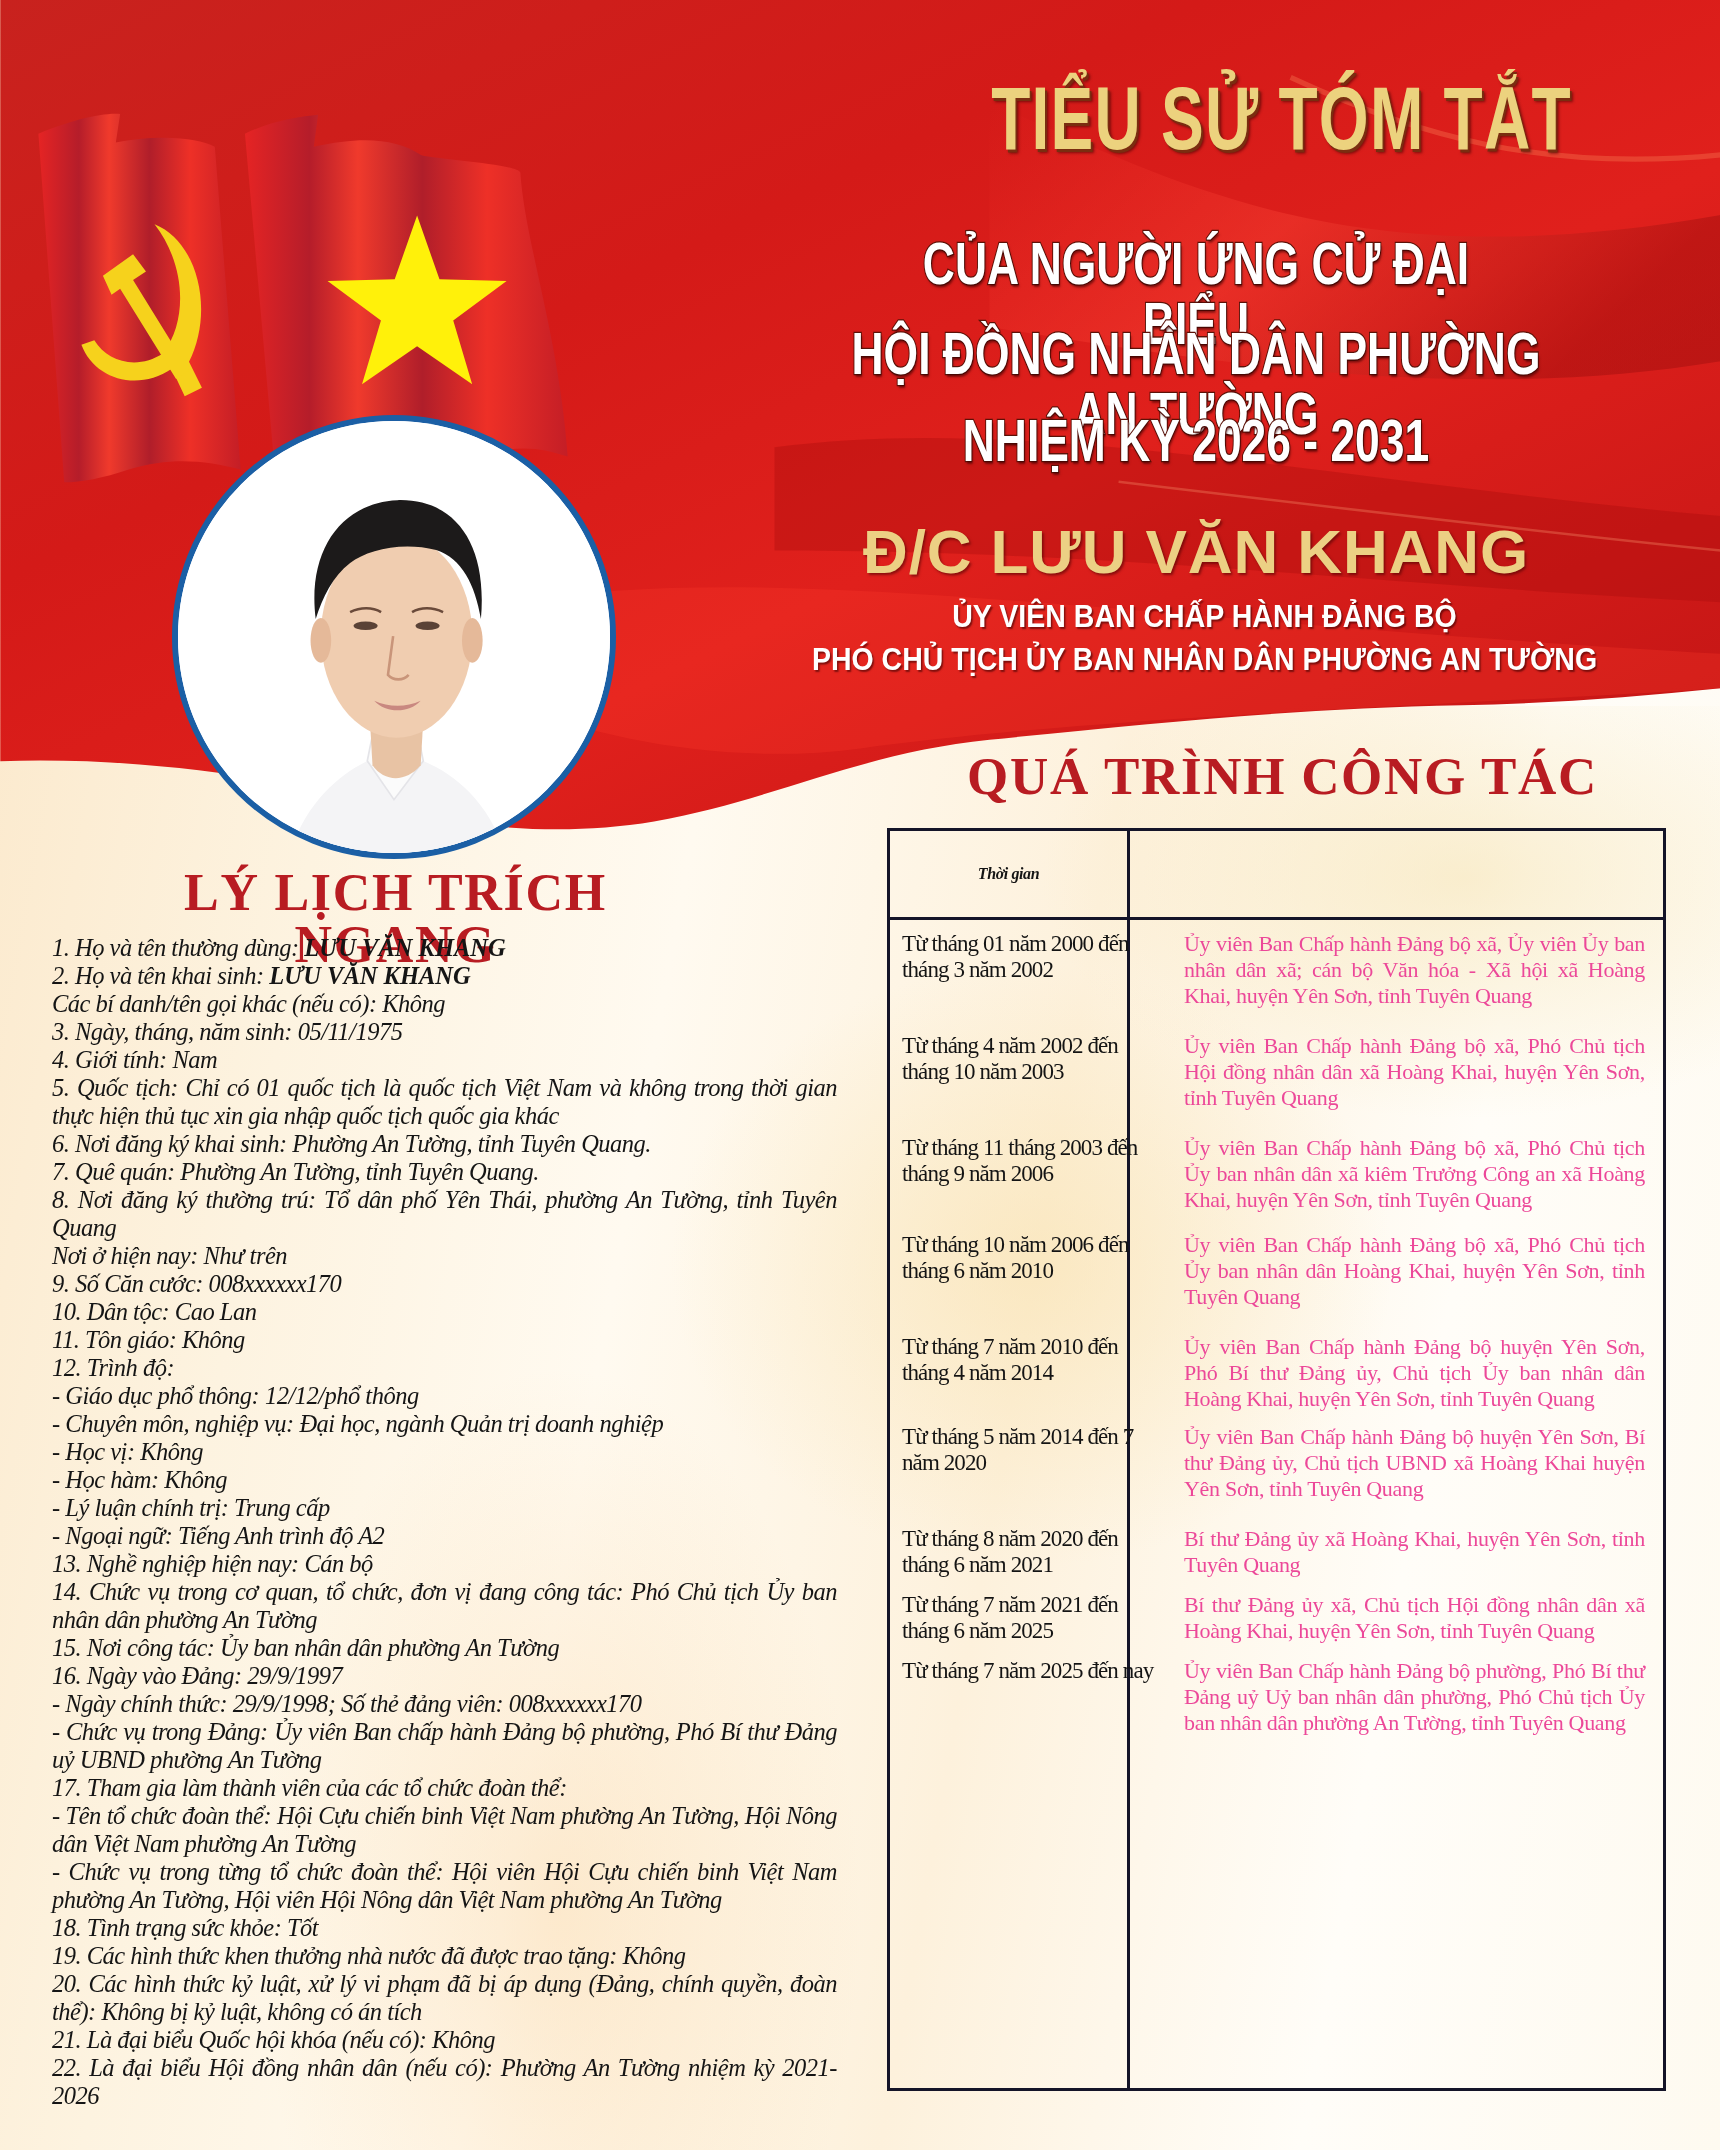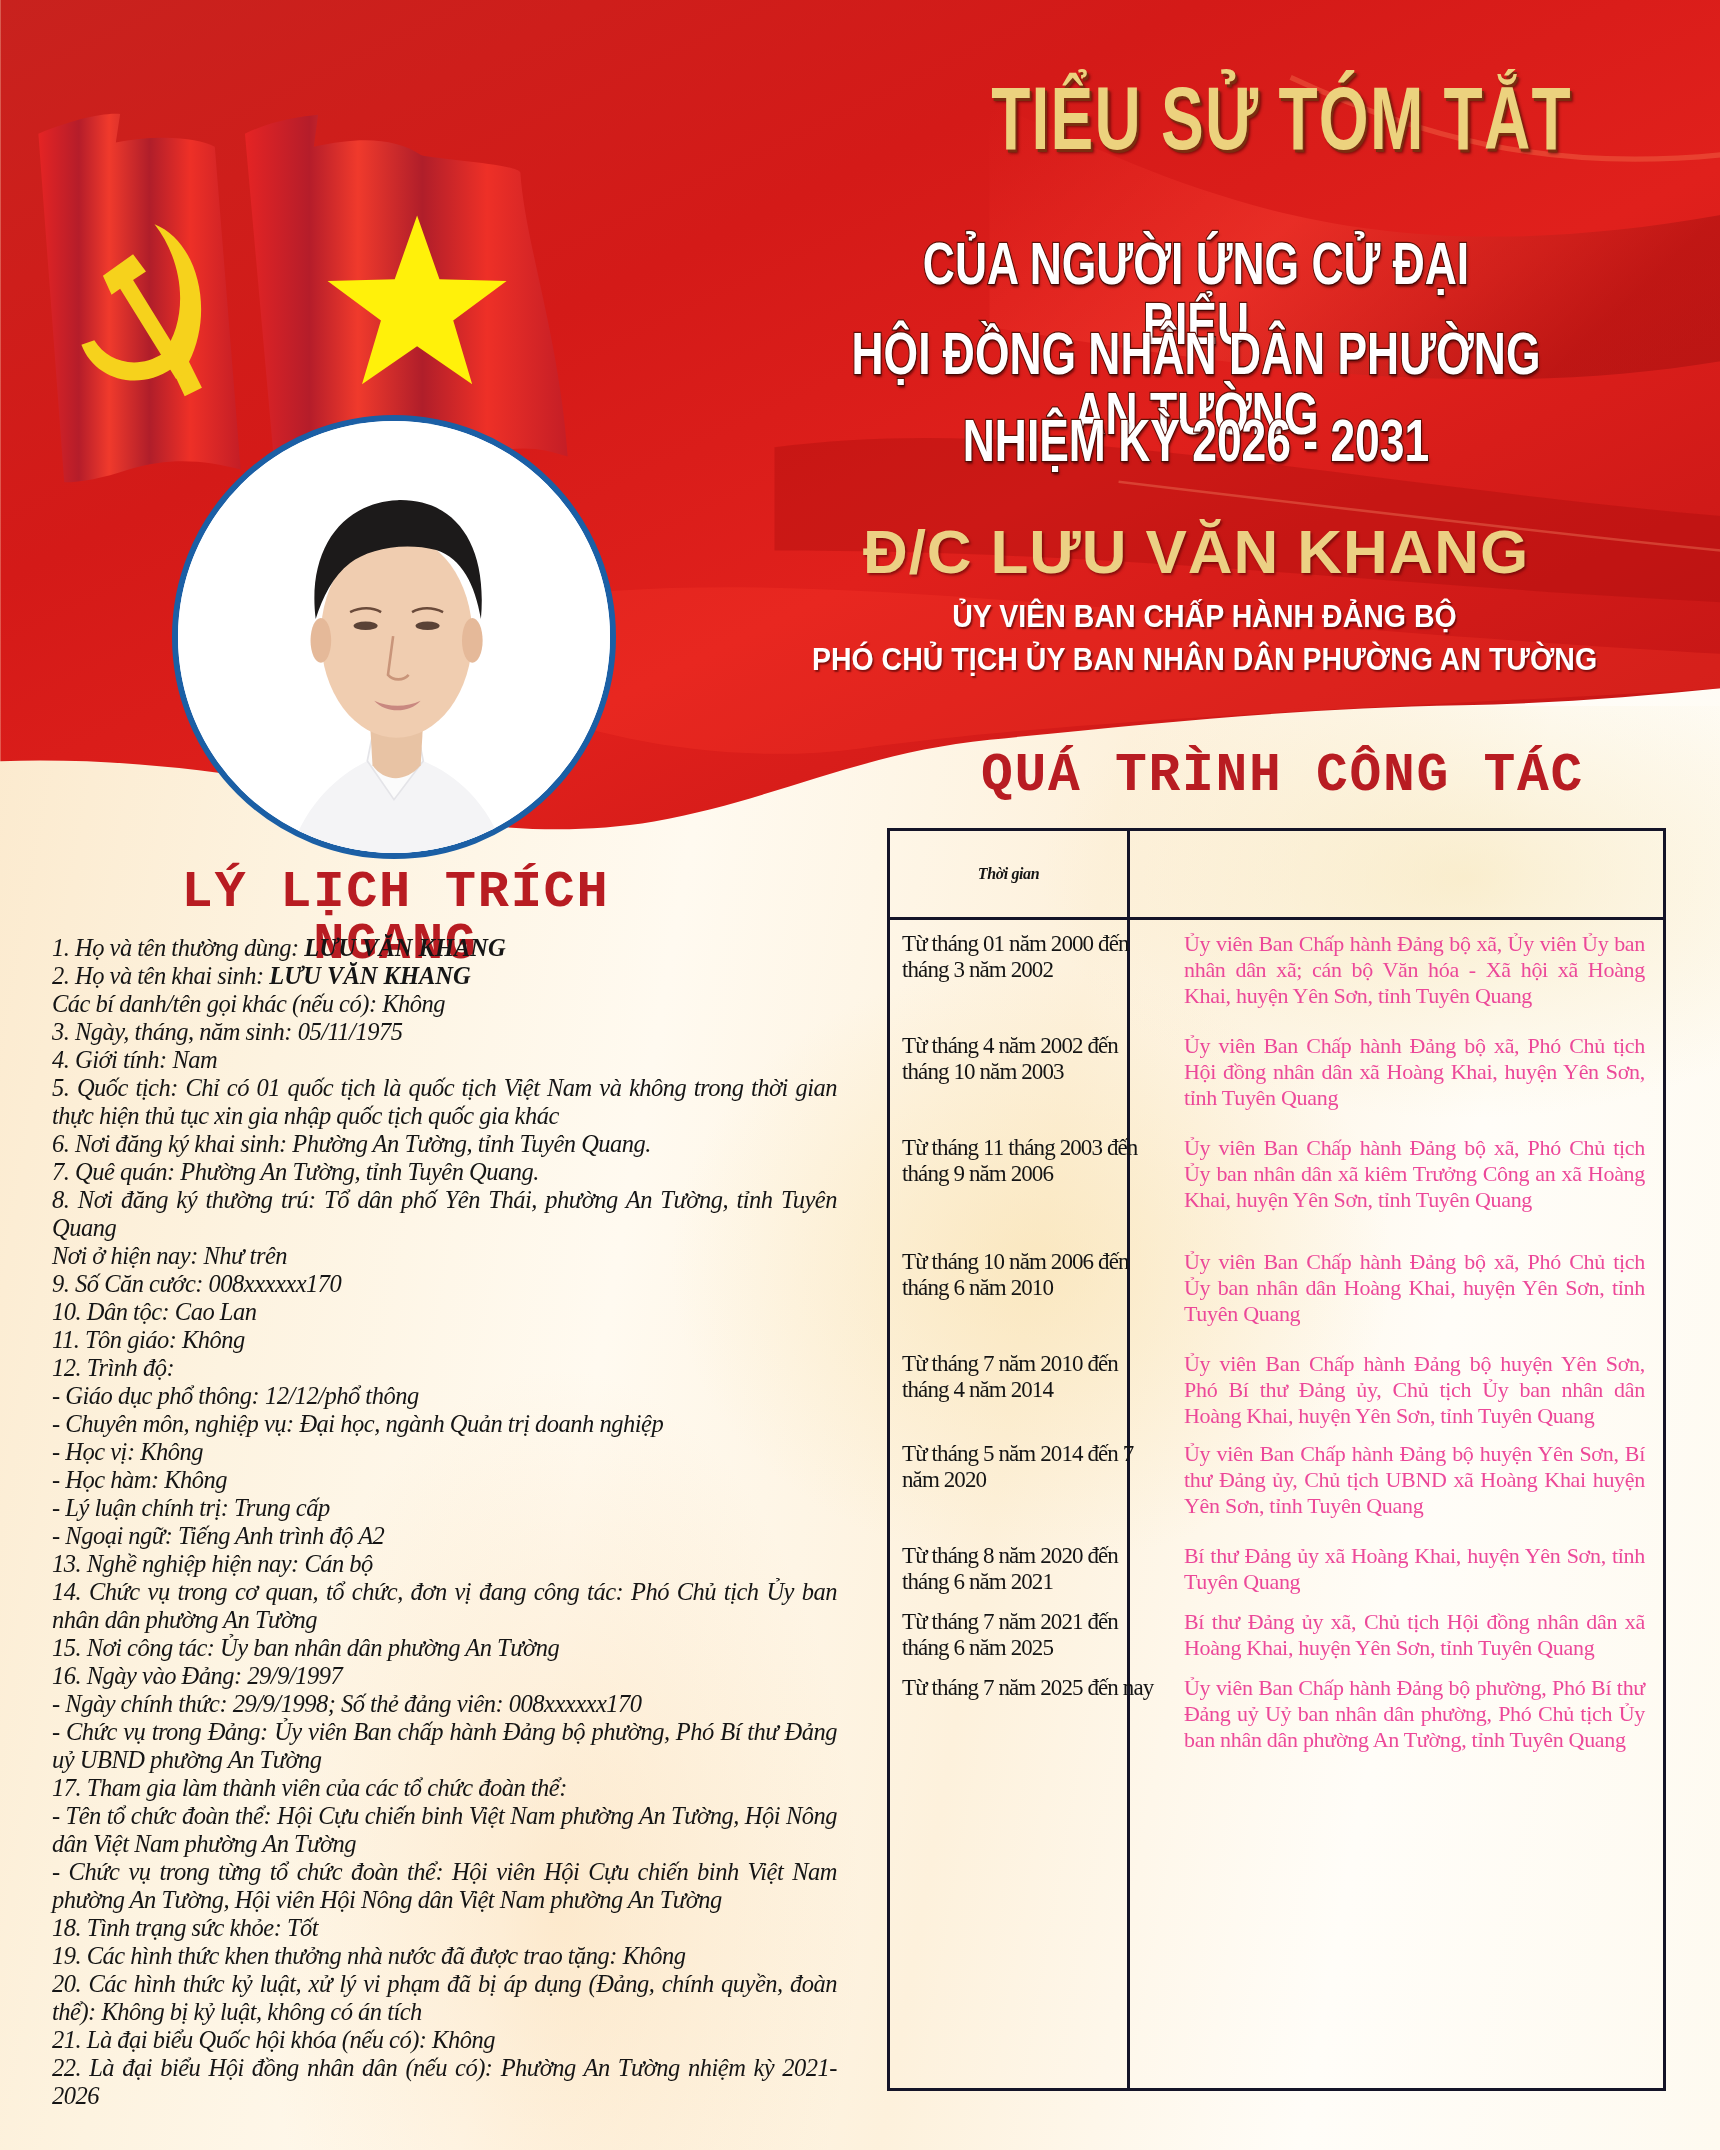--- a/index.html
+++ b/index.html
@@ -56,21 +56,21 @@
   .pos2 { top: 644px; }
 
   .portrait {
     position: absolute; left: 172px; top: 415px; width: 444px; height: 444px;
     border-radius: 50%; background: #ffffff; border: 6px solid #1b5fa5;
     overflow: hidden; box-sizing: border-box;
   }
   .portrait svg { display: block; }
 
   .section-title {
-    position: absolute; font-family: Liberation Mono, monospace; font-weight: bold;
+    position: absolute; font-family: Liberation Serif, serif; font-weight: bold;
     color: #b81c22; line-height: 1; text-align: center; letter-spacing: 1.7px;
   }
   .ll-title { left: 103px; width: 585px; top: 867px; font-size: 52px; }
   .qt-title { left: 964px; width: 637px; top: 750px; font-size: 53px; }
 
   .bio {
     position: absolute; left: 52px; top: 934px; width: 785px;
     font-size: 24.5px; line-height: 28px; color: #151515; text-align: justify;
     letter-spacing: -0.5px;
   }
@@ -249,21 +249,21 @@
   </div>
   <div class="career-rows" id="career-rows">
       <div class="c-row" style="margin-bottom: 24px;">
         <div class="c-time">Từ tháng 01 năm 2000 đến tháng 3 năm 2002</div>
         <div class="c-desc">Ủy viên Ban Chấp hành Đảng bộ xã, Ủy viên Ủy ban nhân dân xã; cán bộ Văn hóa - Xã hội xã Hoàng Khai, huyện Yên Sơn, tỉnh Tuyên Quang</div>
       </div>
       <div class="c-row" style="margin-bottom: 24px;">
         <div class="c-time">Từ tháng 4 năm 2002 đến tháng 10 năm 2003</div>
         <div class="c-desc">Ủy viên Ban Chấp hành Đảng bộ xã, Phó Chủ tịch Hội đồng nhân dân xã Hoàng Khai, huyện Yên Sơn, tỉnh Tuyên Quang</div>
       </div>
-      <div class="c-row" style="margin-bottom: 36px;">
+      <div class="c-row" style="margin-bottom: 19px;">
         <div class="c-time">Từ tháng 11 tháng 2003 đến tháng 9 năm 2006</div>
         <div class="c-desc">Ủy viên Ban Chấp hành Đảng bộ xã, Phó Chủ tịch Ủy ban  nhân dân xã kiêm Trưởng Công an xã Hoàng Khai, huyện Yên Sơn, tỉnh Tuyên Quang</div>
       </div>
       <div class="c-row" style="margin-bottom: 24px;">
         <div class="c-time">Từ tháng 10 năm 2006 đến tháng 6 năm 2010</div>
         <div class="c-desc">Ủy viên Ban Chấp hành Đảng bộ xã, Phó Chủ tịch Ủy ban nhân dân Hoàng Khai, huyện Yên Sơn, tỉnh Tuyên Quang</div>
       </div>
       <div class="c-row" style="margin-bottom: 12px;">
         <div class="c-time">Từ tháng 7 năm 2010 đến tháng 4 năm 2014</div>
         <div class="c-desc">Ủy viên Ban Chấp hành Đảng bộ huyện Yên Sơn, Phó Bí thư Đảng ủy, Chủ tịch Ủy ban nhân dân Hoàng Khai, huyện Yên Sơn, tỉnh Tuyên Quang</div>

